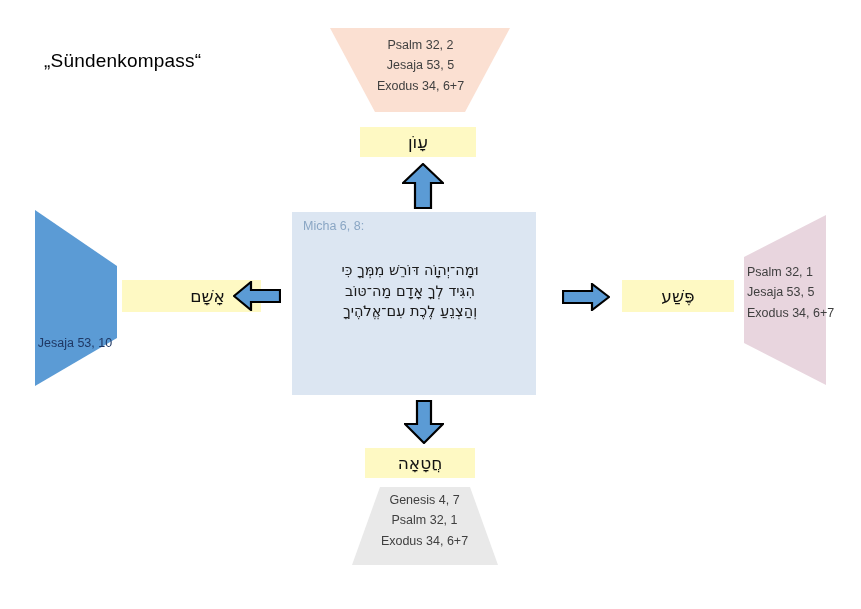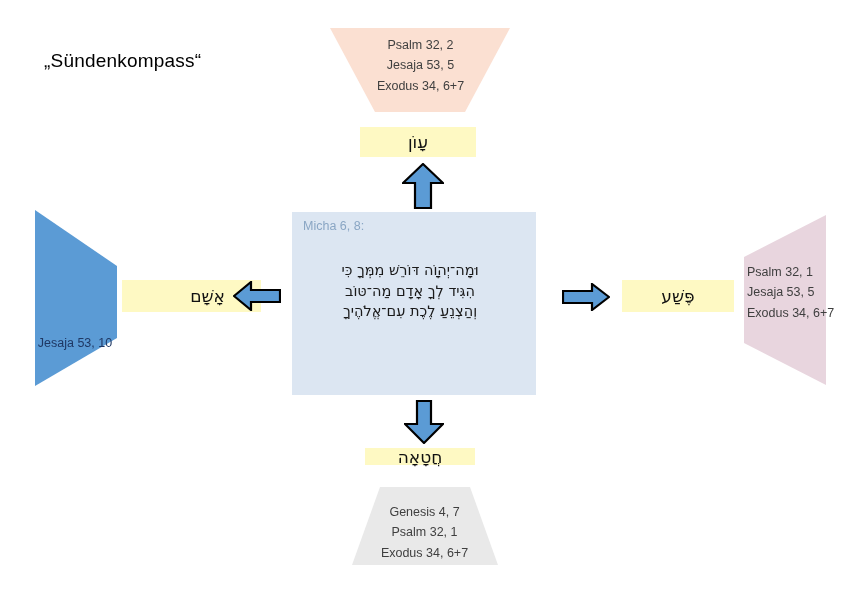--- a/index.html
+++ b/index.html
@@ -63,21 +63,21 @@
     background: #fef9c3;
     display: flex;
     align-items: center;
     justify-content: center;
     font-family: "DejaVu Sans", sans-serif;
     font-size: 17px;
     color: #111111;
     direction: rtl;
   }
   #label-top    { left: 360px; top: 127px; width: 116px; height: 30px; }
-  #label-bottom { left: 365px; top: 448px; width: 110px; height: 17px; }
+  #label-bottom { left: 365px; top: 448px; width: 110px; height: 30px; }
   #label-left   { left: 122px; top: 280px; width: 107px; height: 32px; padding-left: 32px; }
   #label-right  { left: 622px; top: 280px; width: 112px; height: 32px; }
 
   
   .arrow-svg { position: absolute; }
   #arrow-up    { left: 402px; top: 163px; }
   #arrow-down  { left: 404px; top: 400px; }
   #arrow-left  { left: 233px; top: 281px; }
   #arrow-right { left: 562px; top: 283px; }
 
@@ -90,21 +90,21 @@
 
   .trap-text {
     position: absolute;
     text-align: center;
     font-size: 12.5px;
     line-height: 1.62;
     color: #3f3f3f;
     white-space: nowrap;
   }
   #trap-top-text    { left: 333px; top: 35px;  width: 175px; }
-  #trap-bottom-text { left: 352px; top: 502px; width: 145px; }
+  #trap-bottom-text { left: 352px; top: 490px; width: 145px; }
   #trap-right-text  { left: 747px; top: 262px; width: 95px; text-align: left; }
   #trap-left-text   { left: 33px;  top: 285px; width: 84px; color: #1f3864; margin-top: 48px; }
 </style>
 </head>
 <body>
 
 <div id="canvas">
 
   <div class="title">„Sündenkompass“</div>
 

